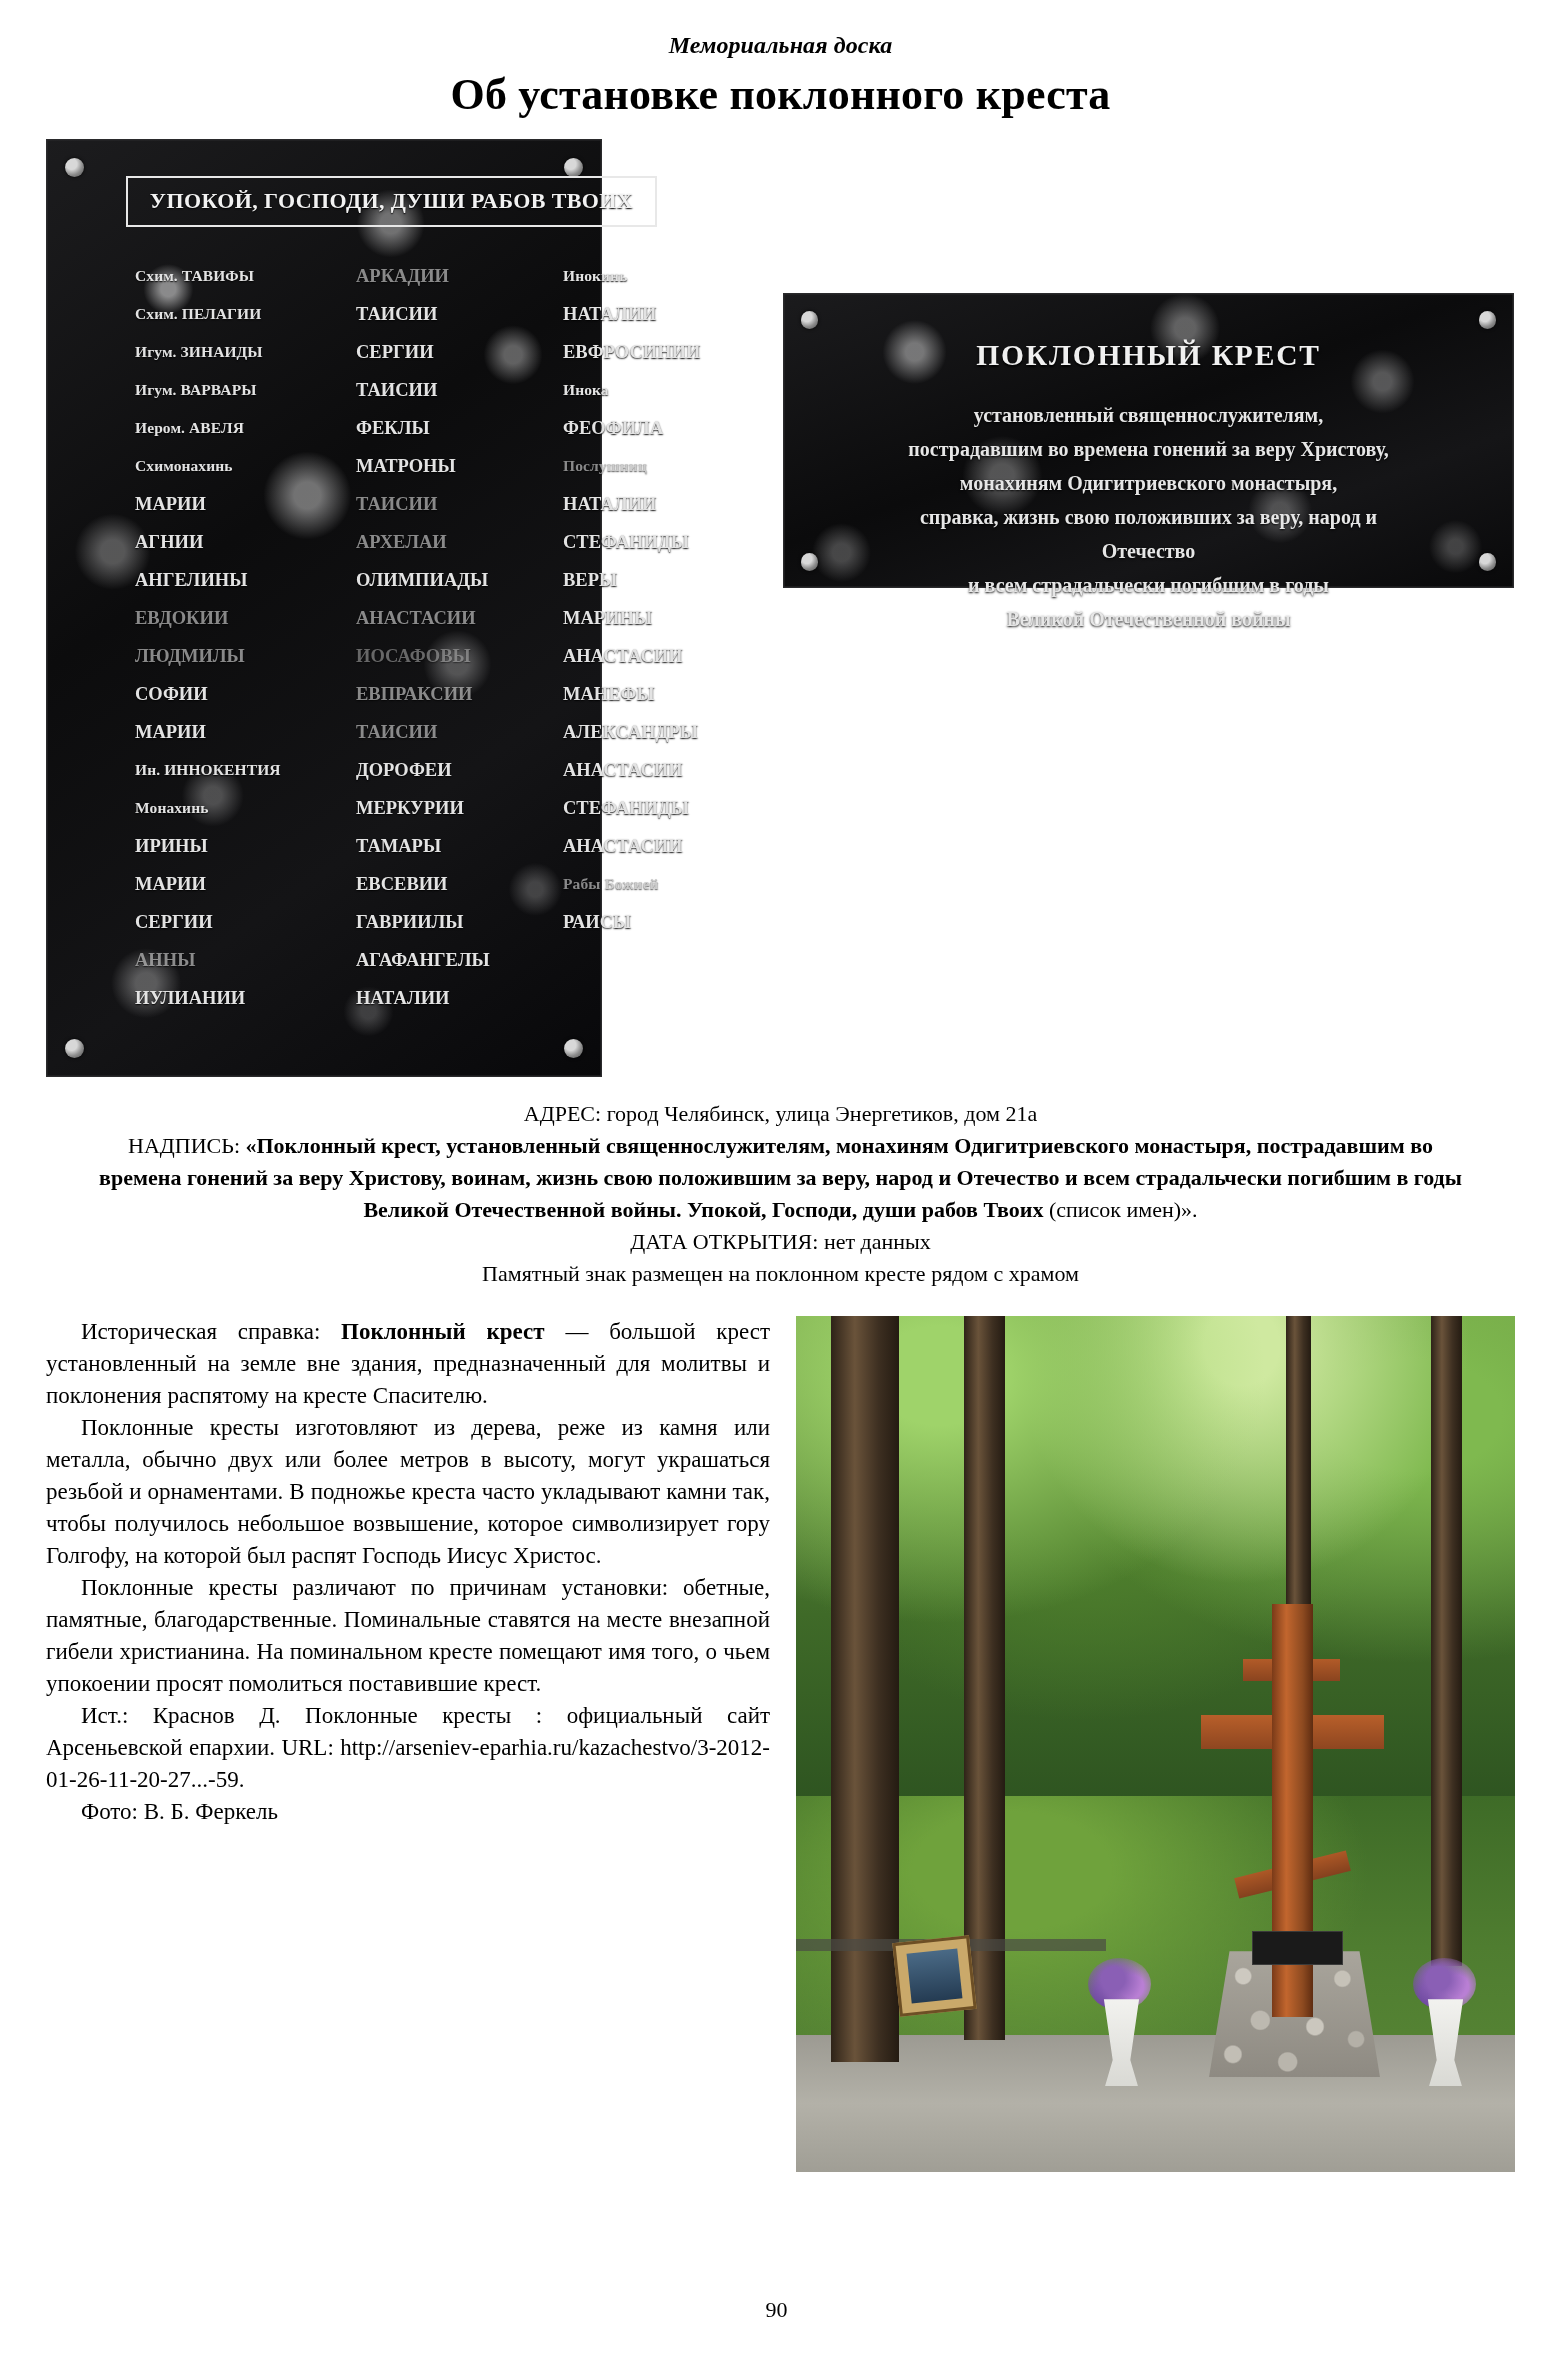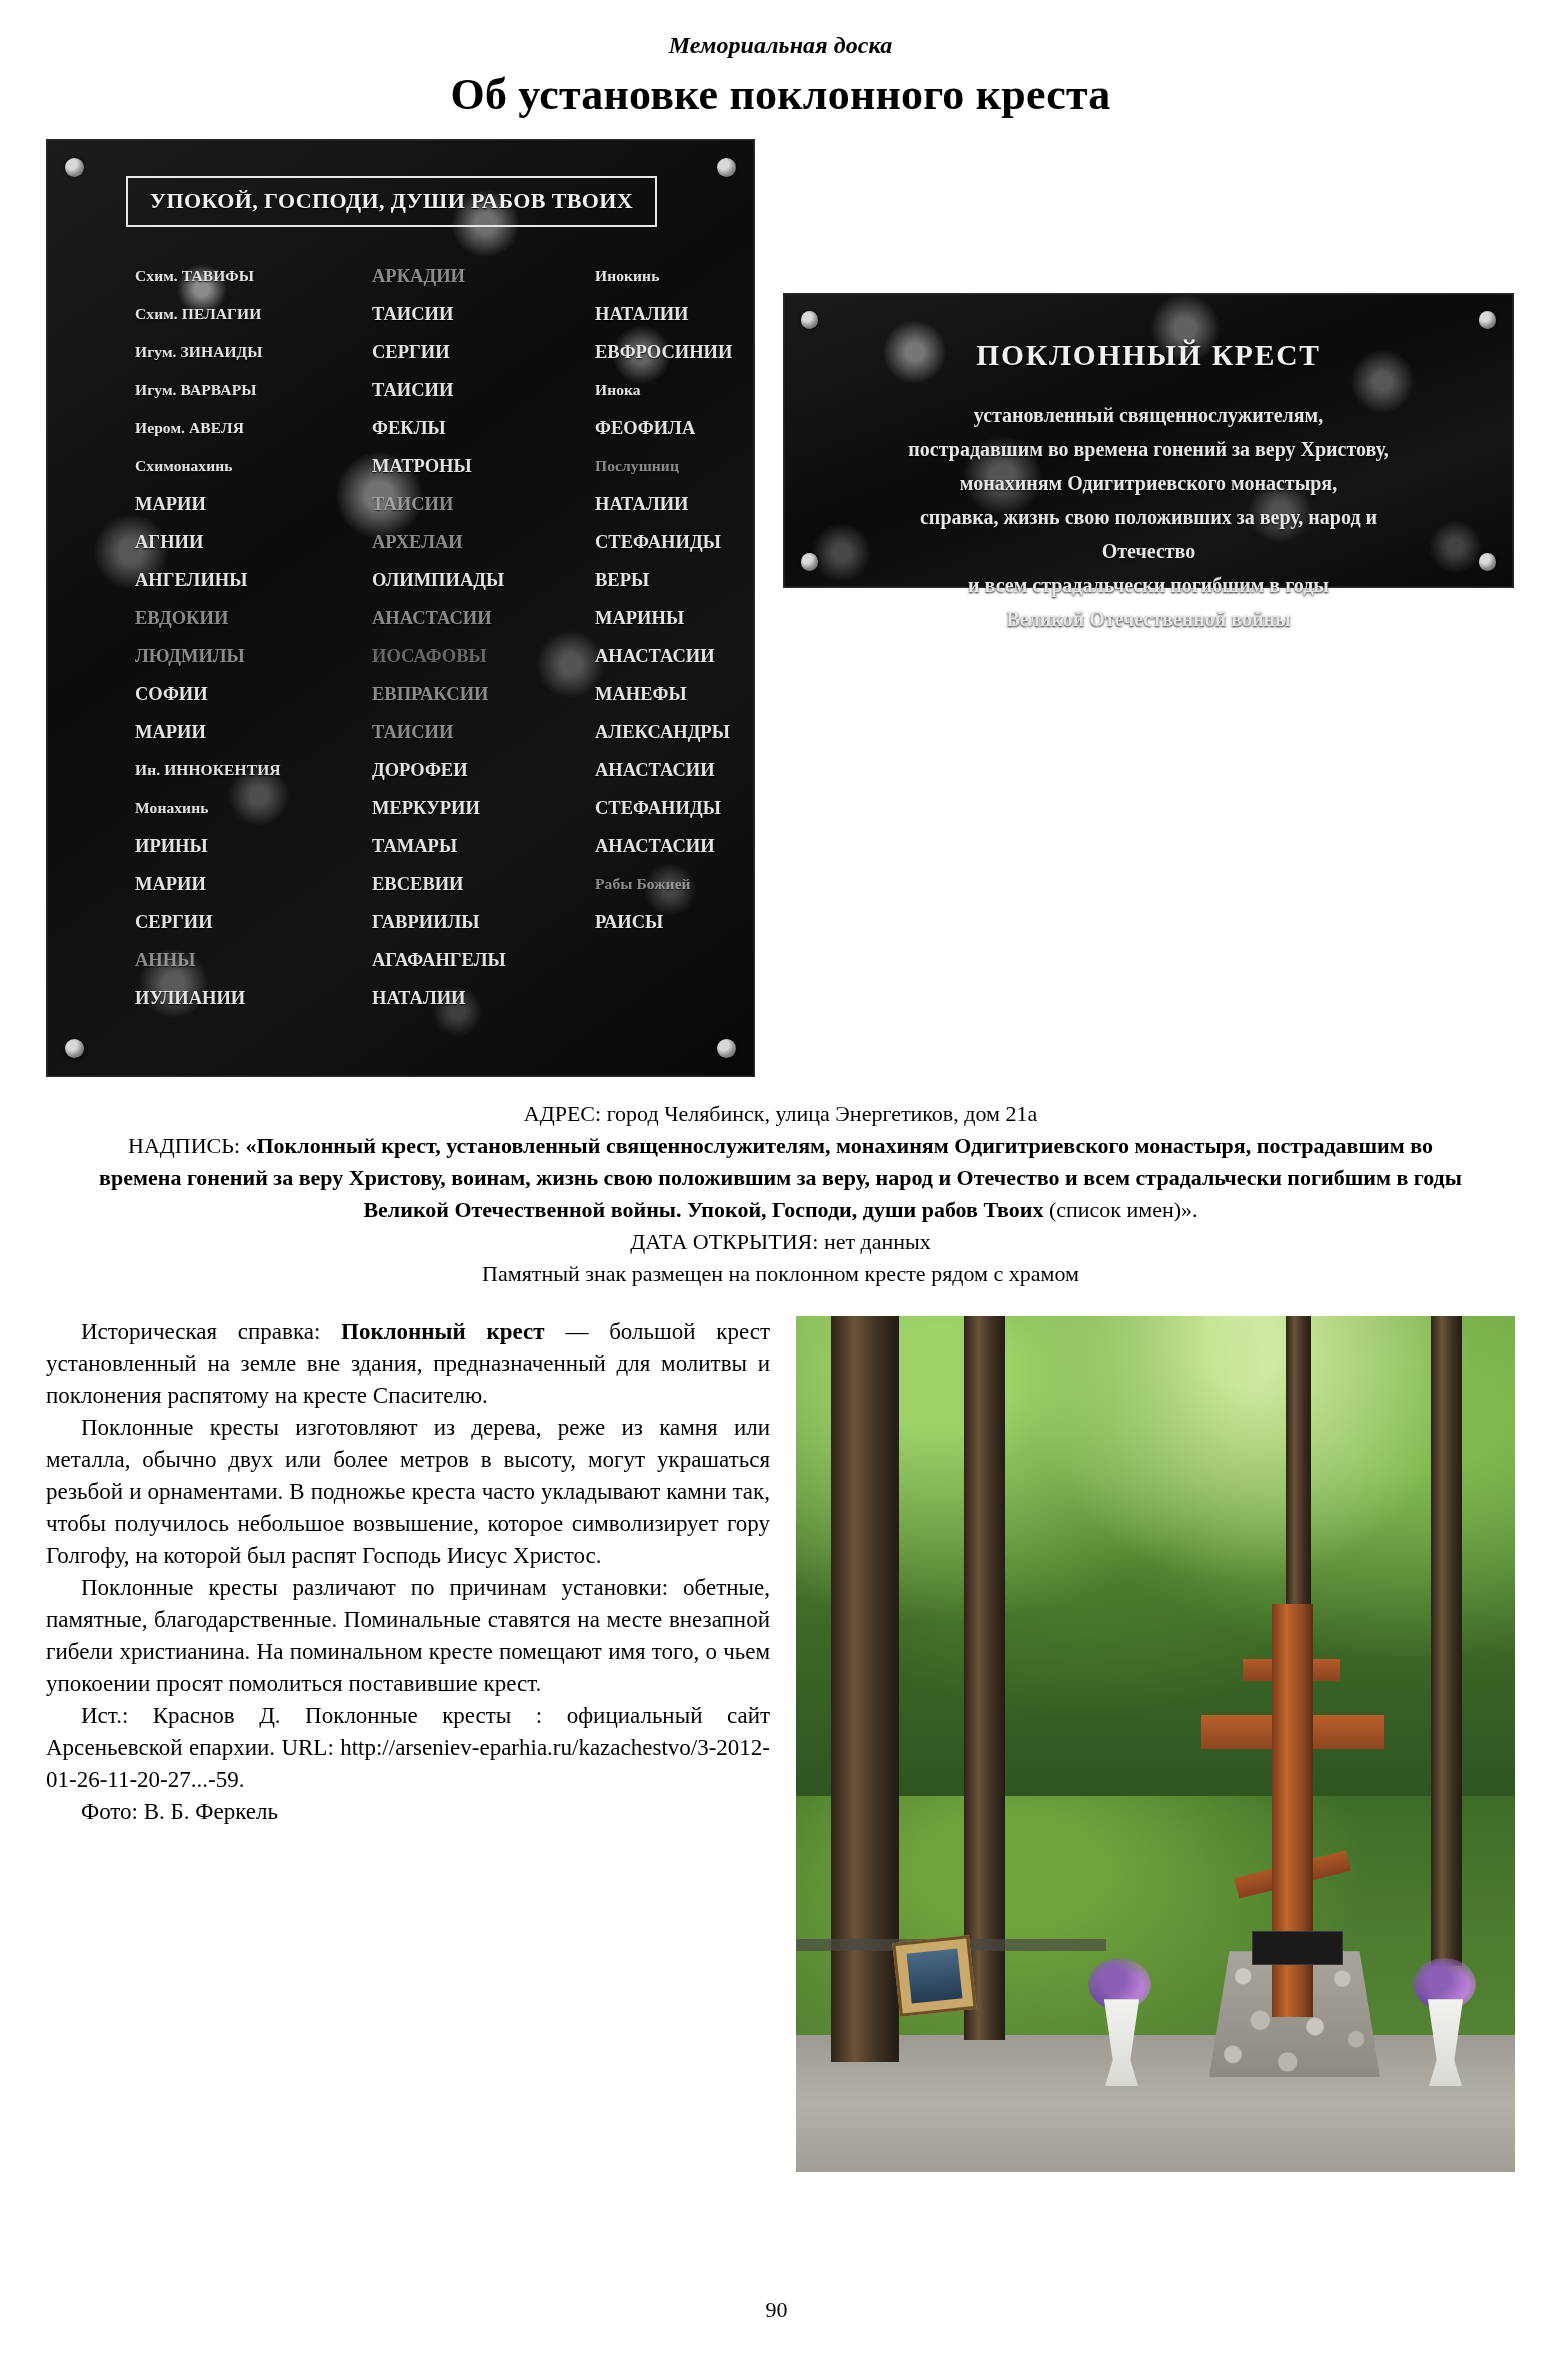--- a/index.html
+++ b/index.html
@@ -45,36 +45,35 @@
     position: relative;
     margin-top: 19px;
     height: 945px;
   }
 
   
   .plaque-left {
     position: absolute;
     left: 46px;
     top: 0;
-    width: 694px;
+    width: 556px;
     height: 938px;
     background:
       radial-gradient(circle at 22% 16%, rgba(255,255,255,0.50) 0 7.4px, rgba(255,255,255,0) 25px),
       radial-gradient(circle at 62% 9%, rgba(255,255,255,0.40) 0 10.3px, rgba(255,255,255,0) 34px),
       radial-gradient(circle at 84% 23%, rgba(255,255,255,0.35) 0 8.9px, rgba(255,255,255,0) 29.5px),
       radial-gradient(circle at 12% 44%, rgba(255,255,255,0.30) 0 11.8px, rgba(255,255,255,0) 38px),
       radial-gradient(circle at 47% 38%, rgba(255,255,255,0.42) 0 13.3px, rgba(255,255,255,0) 44px),
       radial-gradient(circle at 74% 56%, rgba(255,255,255,0.28) 0 10.3px, rgba(255,255,255,0) 34px),
       radial-gradient(circle at 30% 70%, rgba(255,255,255,0.26) 0 8.9px, rgba(255,255,255,0) 31px),
       radial-gradient(circle at 88% 80%, rgba(255,255,255,0.22) 0 7.4px, rgba(255,255,255,0) 26.6px),
       radial-gradient(circle at 18% 90%, rgba(255,255,255,0.30) 0 10.3px, rgba(255,255,255,0) 35px),
       radial-gradient(circle at 58% 93%, rgba(255,255,255,0.20) 0 7.4px, rgba(255,255,255,0) 25px),
       linear-gradient(145deg, #1c1c1e 0%, #0c0c0d 40%, #141416 70%, #08080a 100%);
     box-shadow: 0 0 0 1.5px #2a2a2c inset;
-    padding-left: 15px;
   }
   .plaque-left .bolt {
     position: absolute;
     width: 19px; height: 19px;
     border-radius: 50%;
     background: radial-gradient(circle at 35% 32%, #d8d8d8 0 30%, #8d8d8d 60%, #4a4a4a 100%);
     box-shadow: 0 0 3.7px rgba(0,0,0,0.8);
   }
   .plaque-left .bolt.tl { left: 19px; top: 19px; }
   .plaque-left .bolt.tr { right: 19px; top: 19px; }
@@ -95,21 +94,21 @@
     letter-spacing: 0.4px;
     text-shadow: 0 0.7px 1.5px #000;
   }
 
   .names-columns {
     position: absolute;
     left: 89px;
     top: 118px;
     width: 591px;
     display: flex;
-    gap: 16px;
+    gap: 0;
   }
   .names-col {
     flex: 0 0 auto;
   }
   .names-col.c1 { width: 221px; }
   .names-col.c2 { width: 207px; }
   .names-col.c3 { width: 177px; }
   .name-line {
     color: #e3e3e3;
     font-size: 18.5px;

